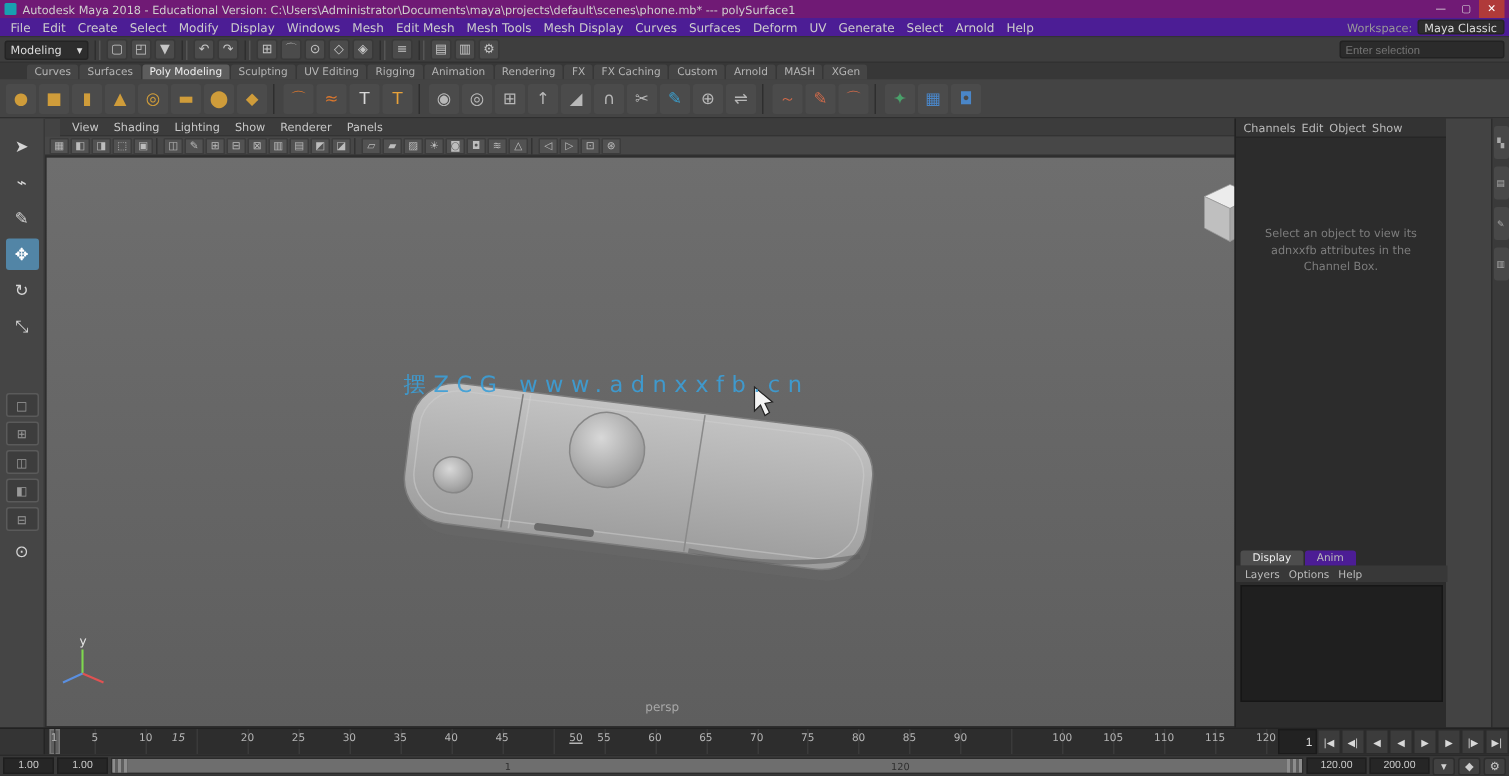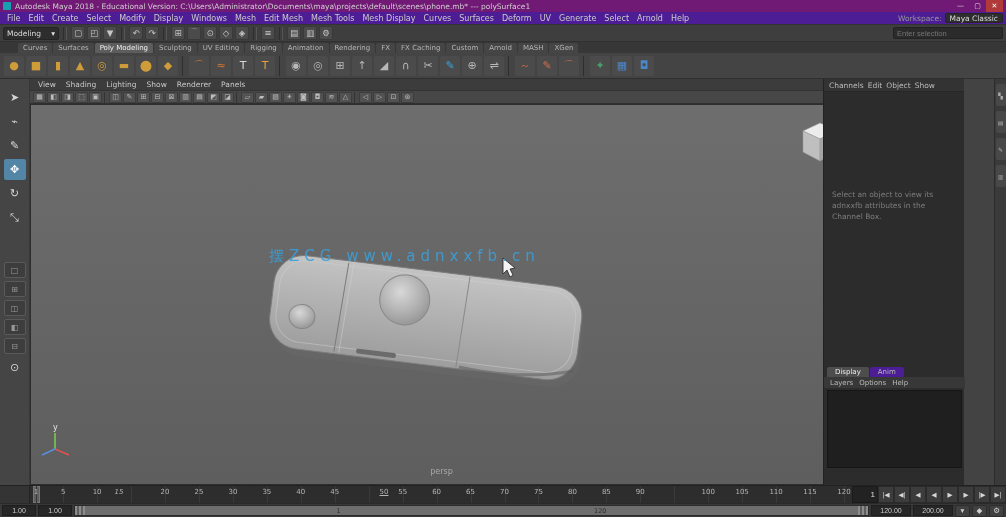--- a/index.html
+++ b/index.html
@@ -51,42 +51,42 @@
   #toolbox { position:absolute; top:0; left:0; width:30px; height:406px; background:#454545;
     border-right:1px solid #383838; display:flex; flex-direction:column; align-items:center; padding-top:8px; gap:3px; }
   .tool-btn { width:22px; height:21px; border-radius:2px; display:flex; align-items:center; justify-content:center;
     font-size:11px; color:#d5d5d5; }
   .tool-btn.active { background:#5285a6; color:#fff; }
   .tool-gap { height:28px; }
   .layout-btn { width:22px; height:16px; border:1px solid #5a5a5a; background:#3d3d3d; border-radius:2px;
     display:flex; align-items:center; justify-content:center; font-size:8px; color:#9a9a9a; }
   
   #center { position:absolute; top:0; left:30px; width:823px; height:406px; }
-  #panel-menubar { position:absolute; top:0; left:0; width:823px; height:12px; background:#3c3c3c;
+  #panel-menubar { position:absolute; top:0; left:10px; width:823px; height:12px; background:#3c3c3c;
     display:flex; align-items:center; gap:2px; padding:0 4px; border-bottom:1px solid #333; }
   .panel-menu { font-size:7.5px; color:#c8c8c8; padding:0 4px; }
   #panel-iconbar { position:absolute; top:12px; left:0; width:823px; height:13px; background:#474747;
     display:flex; align-items:center; gap:1px; padding:0 3px; border-bottom:1px solid #303030; }
   .pv-icon { width:13px; height:11px; background:#525252; border:1px solid #3c3c3c; border-radius:1px;
     color:#bdbdbd; font-size:7px; display:flex; align-items:center; justify-content:center; flex:none; }
   .pv-sep { width:3px; height:11px; border-left:1px solid #333; margin:0 1px; flex:none; }
   #viewport { position:absolute; top:25px; left:0; width:823px; height:381px;
     background:linear-gradient(#6e6e6e,#5e5e5e); border:1px solid #2e2e2e; overflow:hidden; }
   #viewport svg { position:absolute; top:0; left:0; }
   #watermark { position:absolute; top:142px; left:238px; font-size:15px; letter-spacing:5px;
     color:#3b9fd8; opacity:.9; white-space:nowrap; }
   #camera-label { position:absolute; bottom:8px; left:0; width:100%; text-align:center;
     font-size:8px; color:#a8a8a8; }
   
   #right-panel { position:absolute; top:0; left:823px; width:141px; height:406px; background:#2c2c2c;
     border-left:1px solid #222; }
   #cb-menus { display:flex; gap:4px; height:13px; align-items:center; padding:0 5px; background:#333;
     border-bottom:1px solid #262626; }
   .cb-menu { font-size:7.5px; color:#bbb; }
-  #cb-message { margin-top:97px; padding:0 8px; text-align:left; }
+  #cb-message { margin-top:58px; padding:0 8px; text-align:center; }
   .cb-msg-line { font-size:7.5px; color:#7d7d7d; line-height:11px; }
   #layer-editor { position:absolute; top:286px; left:0; width:141px; height:120px; }
   #layer-tabs { display:flex; gap:1px; padding:0 3px; height:12px; align-items:flex-end; }
   .layer-tab { font-size:7px; color:#bbb; background:#4c1d95; padding:1px 8px; border-radius:2px 2px 0 0; }
   .layer-tab.active { background:#4d4d4d; color:#eee; }
   #layer-menus { display:flex; gap:6px; height:11px; align-items:center; padding:0 6px; background:#383838; }
   .layer-menu { font-size:7px; color:#bbb; }
   #layer-list { margin:2px 3px 0; height:78px; background:#1f1f1f; border:1px solid #161616; }
   
   #right-strip { position:absolute; top:0; left:994px; width:12px; height:406px; background:#3a3a3a;

